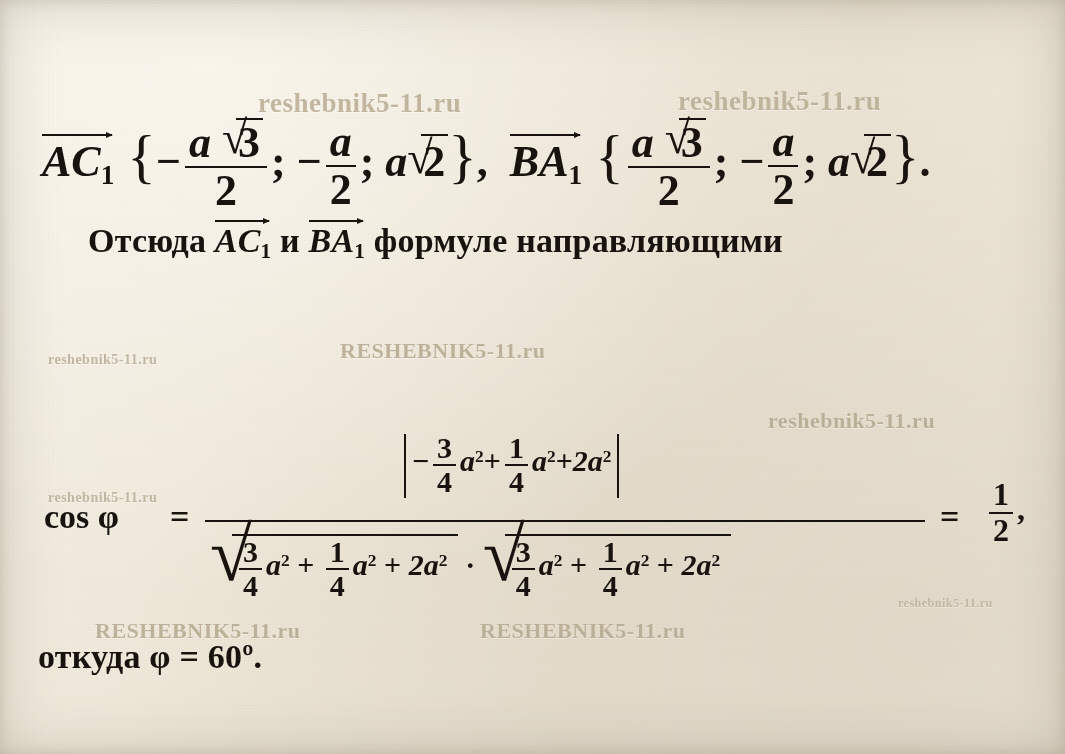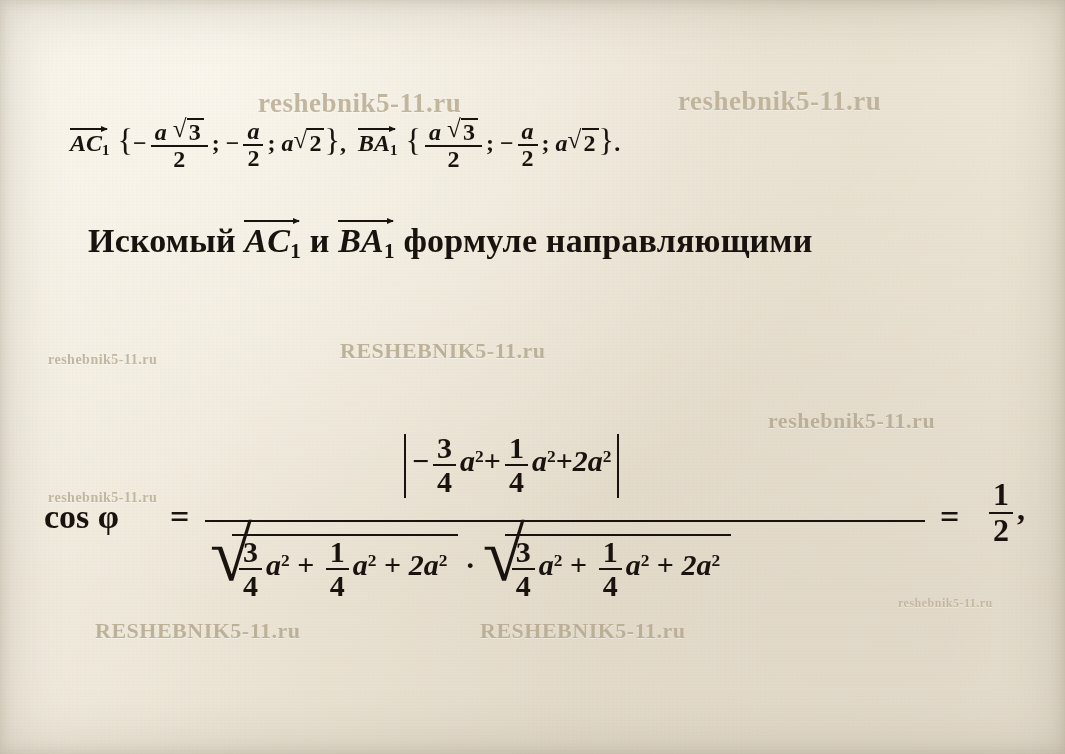--- a/index.html
+++ b/index.html
@@ -162,33 +162,33 @@
   <div class="wm wm-lg" style="left:678px; top:86px;">reshebnik5-11.ru</div>
   <div class="wm wm-md" style="left:340px; top:338px;">RESHEBNIK5-11.ru</div>
   <div class="wm wm-sm" style="left:48px; top:352px;">reshebnik5-11.ru</div>
   <div class="wm wm-md" style="left:768px; top:408px;">reshebnik5-11.ru</div>
   <div class="wm wm-sm" style="left:48px; top:490px;">reshebnik5-11.ru</div>
   <div class="wm wm-md" style="left:480px; top:618px;">RESHEBNIK5-11.ru</div>
   <div class="wm wm-xs" style="left:898px; top:596px;">reshebnik5-11.ru</div>
   <div class="wm wm-md" style="left:95px; top:618px;">RESHEBNIK5-11.ru</div>
 
 
-  <div class="line" style="left:42px; top:118px; font-size:24px; font-weight:700;margin-left:28px;">
+  <div class="line" style="left:42px; top:118px; font-size:44px; font-weight:700;">
     <span class="vecwrap" style="margin-right:2px;"><span class="bar"></span><span class="ital">AC</span><span class="sub ital">1</span></span>
     <span class="brace">{</span><span>−</span><span class="frac"><span class="num"><span class="ital">a</span> <span class="sqrt"><span class="rad">3</span></span></span><span class="den">2</span></span><span>;</span>
     <span>−</span><span class="frac"><span class="num ital">a</span><span class="den">2</span></span><span>;</span>
     <span class="ital">a</span><span class="sqrt"><span class="rad">2</span></span><span class="brace">}</span><span>,</span>
     &nbsp;<span class="vecwrap" style="margin-right:2px;"><span class="bar"></span><span class="ital">BA</span><span class="sub ital">1</span></span>
     <span class="brace">{</span><span class="frac"><span class="num"><span class="ital">a</span> <span class="sqrt"><span class="rad">3</span></span></span><span class="den">2</span></span><span>;</span>
     <span>−</span><span class="frac"><span class="num ital">a</span><span class="den">2</span></span><span>;</span>
     <span class="ital">a</span><span class="sqrt"><span class="rad">2</span></span><span class="brace">}</span>.
   </div>
 
   <div class="line txt" style="left:88px; top:222px;">
-    <span>Искомый</span>
+    <span>Отсюда</span>
     <span class="vecwrap"><span class="bar"></span><span class="ital">AC</span><span class="sub ital">1</span></span>
     <span>и</span>
     <span class="vecwrap"><span class="bar"></span><span class="ital">BA</span><span class="sub ital">1</span></span>
     <span>формуле направляющими</span>
   </div>
 
 
 
   <div class="line" style="left:44px; top:498px; font-size:34px; font-weight:700;">cos φ</div>
   <div class="line" style="left:170px; top:498px; font-size:34px; font-weight:700;">=</div>
@@ -204,16 +204,22 @@
     <span class="sqrt sqrt-big"><span class="rad"><span class="frac"><span class="num">3</span><span class="den">4</span></span><span class="ital">a</span><span class="sup">2</span> <span>+</span> <span class="frac"><span class="num">1</span><span class="den">4</span></span><span class="ital">a</span><span class="sup">2</span> <span>+</span> <span class="ital">2a</span><span class="sup">2</span>&nbsp;</span></span>
     <span class="dot-mul">·</span>
     <span class="sqrt sqrt-big"><span class="rad"><span class="frac"><span class="num">3</span><span class="den">4</span></span><span class="ital">a</span><span class="sup">2</span> <span>+</span> <span class="frac"><span class="num">1</span><span class="den">4</span></span><span class="ital">a</span><span class="sup">2</span> <span>+</span> <span class="ital">2a</span><span class="sup">2</span>&nbsp;</span></span>
   </div>
 
   <div class="line" style="left:940px; top:498px; font-size:34px; font-weight:700;">=</div>
   <div class="line" style="left:985px; top:478px; font-size:32px; font-weight:700;">
     <span class="frac"><span class="num">1</span><span class="den">2</span></span><span>,</span>
   </div>
 
+  <div class="line txt" style="left:38px; top:638px;">
+    <span>откуда</span>
+    <span>φ</span>
+    <span>=</span>
+    <span>60º</span>.
+  </div>
 
 </div>
 
 <div class="edge-shadow"></div>
 
 </body></html>

